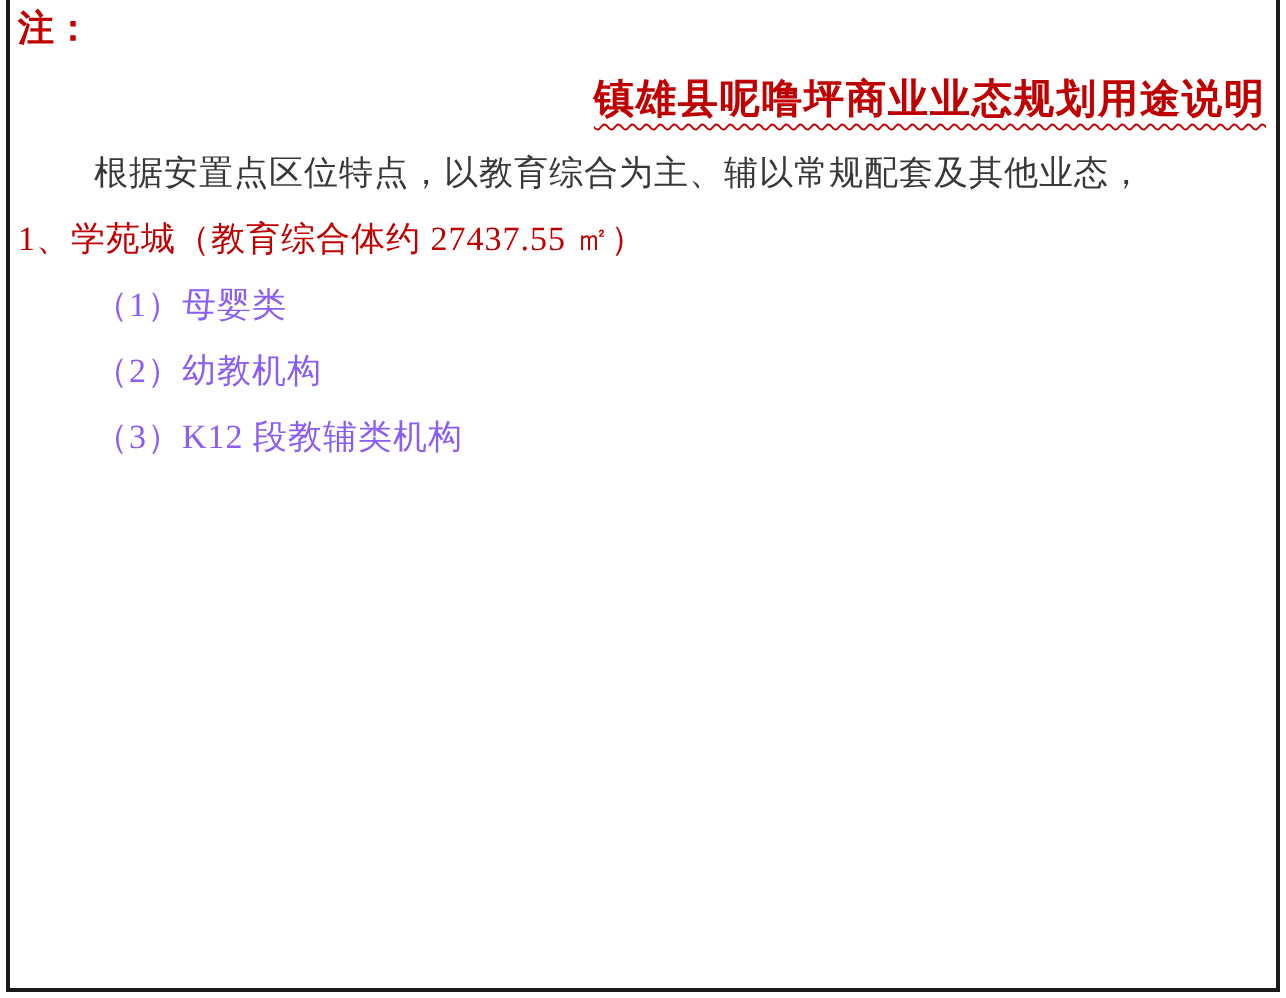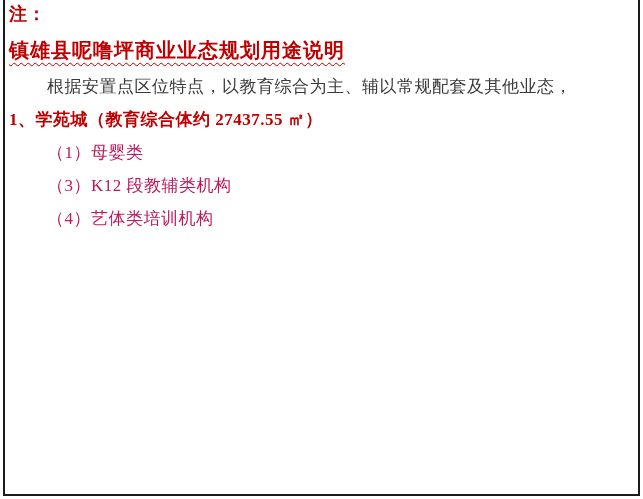--- a/index.html
+++ b/index.html
@@ -36,52 +36,52 @@
   }
   .indent { padding-left: 38px; }
   .note {
     font-size: 18px;
     line-height: 27px;
     font-weight: bold;
     color: #c00000;
     letter-spacing: 0.5px;
   }
   .title {
-    text-align: left;
+    text-align: right;
     font-size: 20px;
     line-height: 28px;
     margin-top: 8px;
     font-weight: bold;
     color: #c00000;
     text-decoration-line: underline;
     text-decoration-style: wavy;
     text-decoration-color: #c00000;
     text-decoration-thickness: 1px;
     text-underline-offset: 5px;
     letter-spacing: 1px;
   }
   .first-para { margin-top: 6px; }
-  .red { color: #be185d; }
-  .red-bold { color: #c00000; font-weight: bold; }
+  .red { color: #8b5cf6; }
+  .red-bold { color: #c00000; font-weight: normal; }
 </style>
 </head>
 <body>
 
 <div class="page">
   <div class="cell">
 
     <div class="note">注：</div>
 
     <div class="title">镇雄县呢噜坪商业业态规划用途说明</div>
 
     <div class="line indent first-para">根据安置点区位特点，以教育综合为主、辅以常规配套及其他业态，</div>
 
     <div class="line red-bold">1、学苑城（教育综合体约 27437.55 ㎡）</div>
 
     <div class="line red indent">（1）母婴类</div>
 
+    <div class="line red indent">（2）幼教机构</div>
 
     <div class="line red indent">（3）K12 段教辅类机构</div>
 
-    <div class="line red indent">（4）艺体类培训机构</div>
 
   </div>
 </div>
 
 </body></html>

